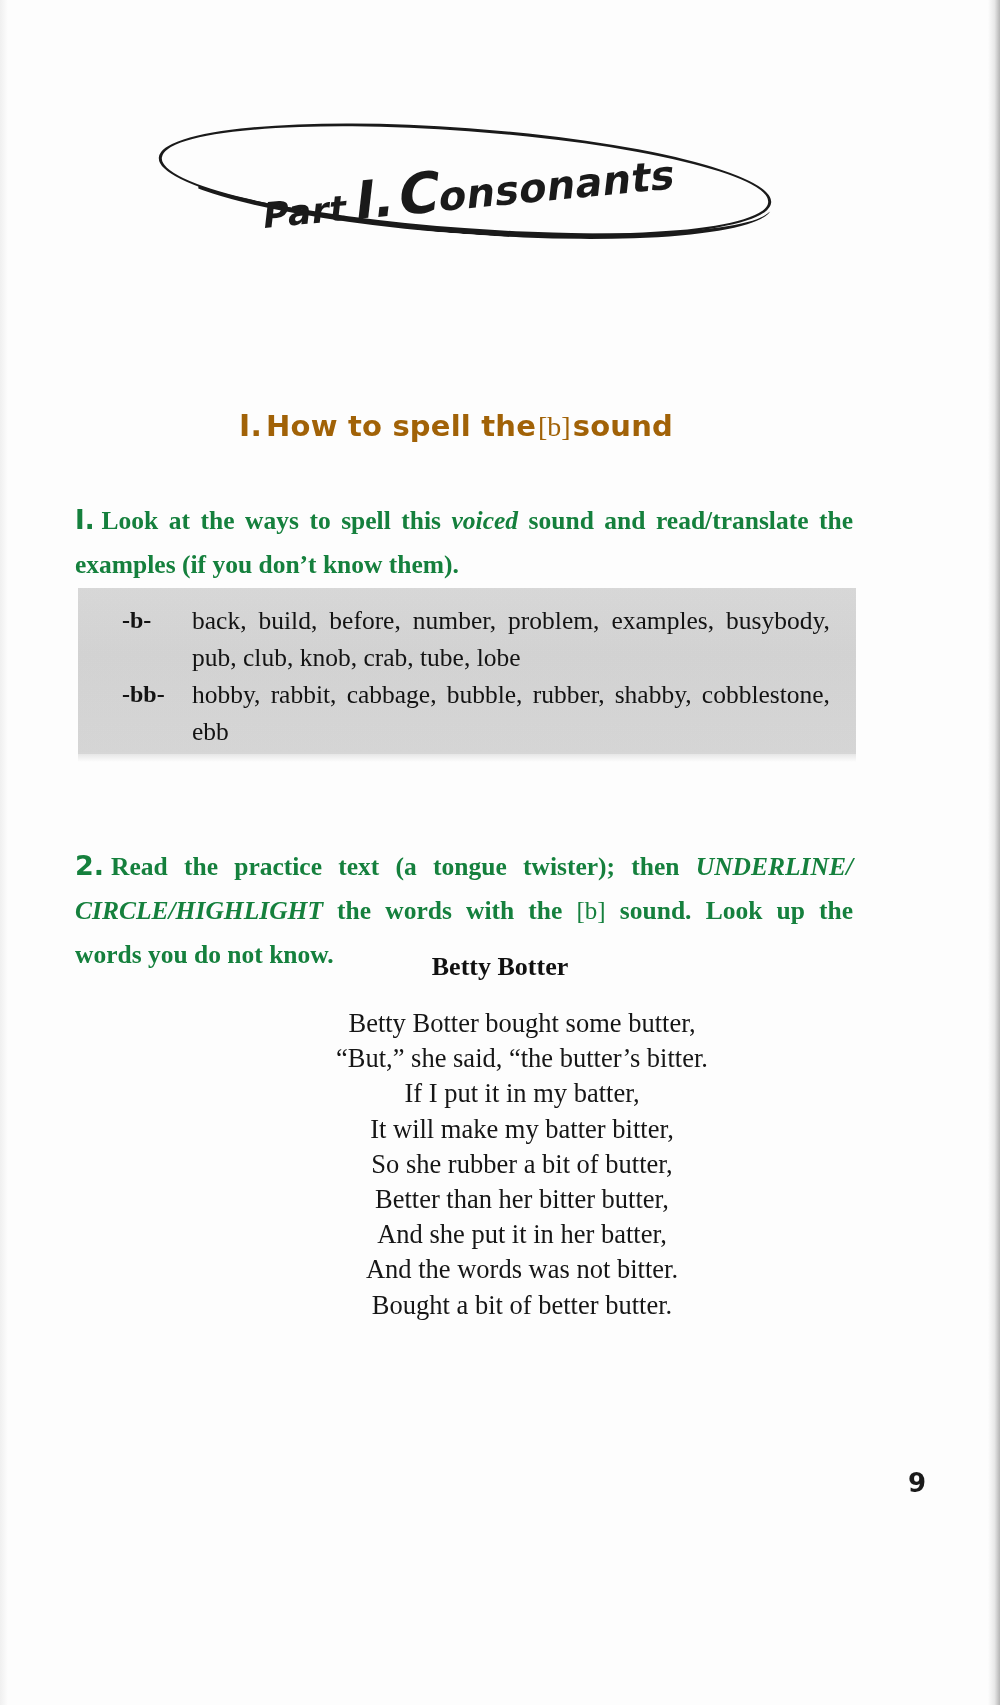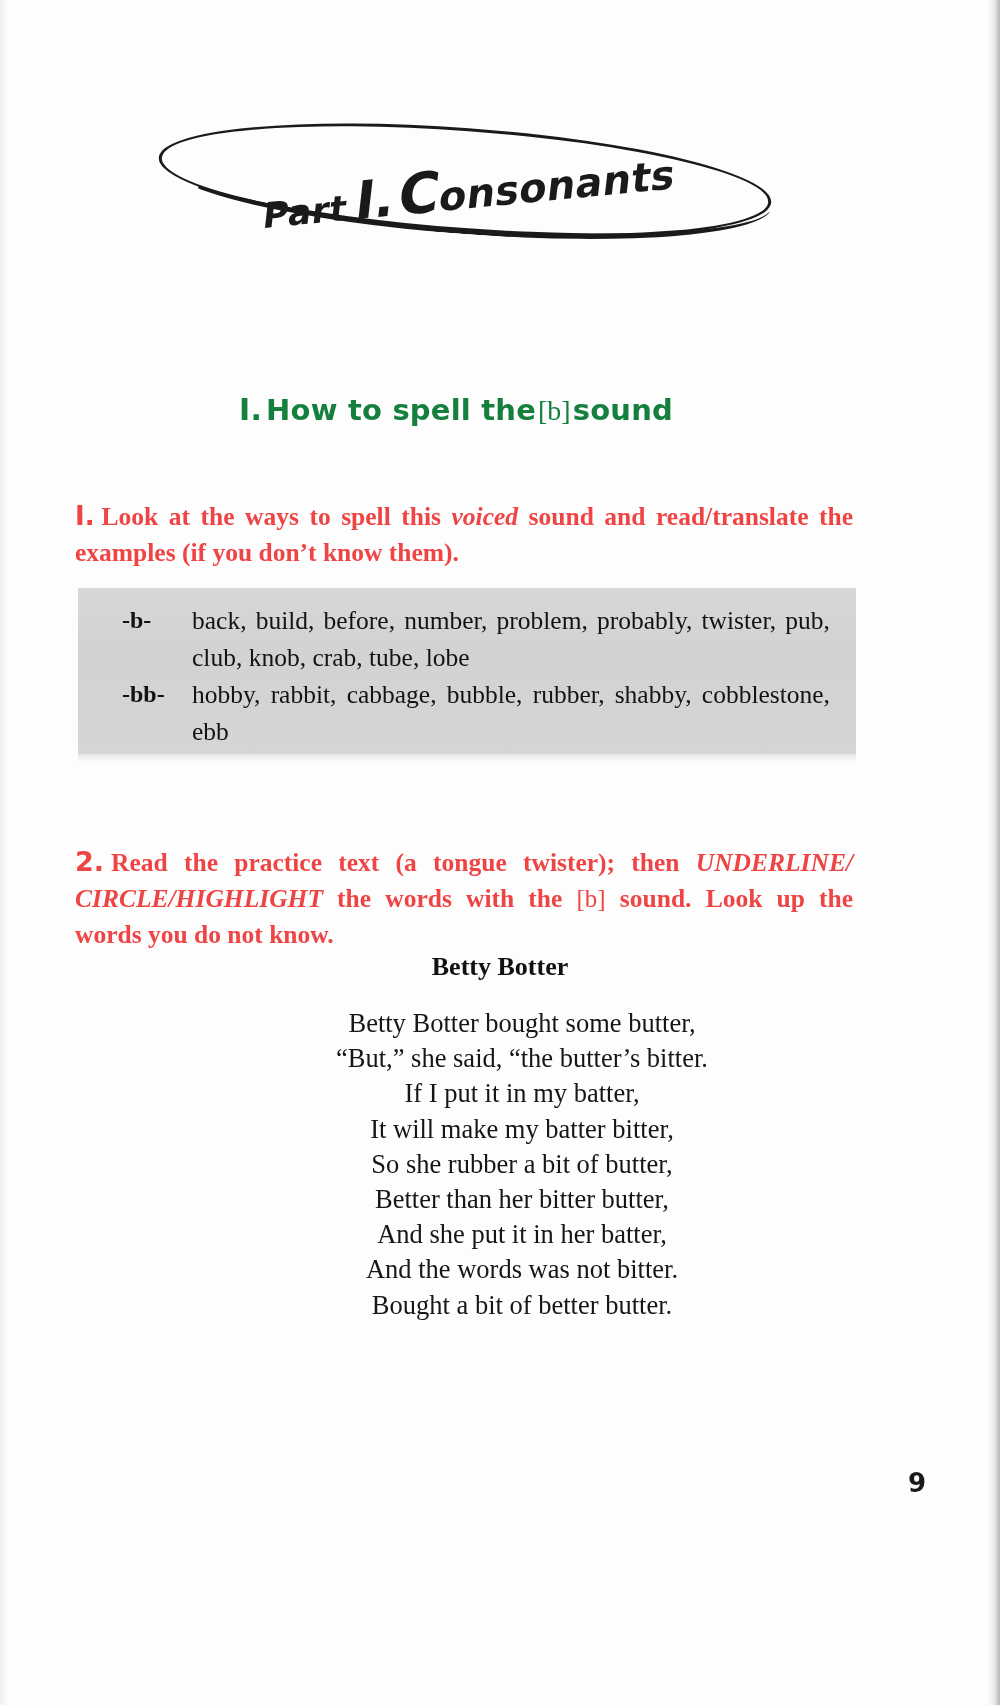--- a/index.html
+++ b/index.html
@@ -112,50 +112,50 @@
     color: #1a1a1a;
   }
   .bt-cons .cap {
     font-size: 56px;
   }
 
   
   .section-heading {
     position: absolute;
     left: 0;
-    top: 392px;
+    top: 408px;
     width: 912px;
     text-align: center;
     font-family: "DejaVu Sans", sans-serif;
     font-weight: bold;
     font-size: 29px;
     letter-spacing: 0.2px;
-    color: #15803d;
+    color: #a16207;
     white-space: nowrap;
   }
   .section-heading .num {
     font-size: 30px;
     padding-right: 4px;
   }
   .ipa {
     font-family: "Liberation Serif", serif;
     font-weight: normal;
     font-size: 28px;
     letter-spacing: 0;
     padding: 0 2px;
   }
 
   
   .exercise {
     position: absolute;
     font-family: "Liberation Serif", "DejaVu Serif", serif;
     font-weight: bold;
     font-size: 25.5px;
-    line-height: 36px;
-    color: #ef4444;
+    line-height: 44px;
+    color: #15803d;
     text-align: justify;
   }
   .ex1 {
     left: 75px;
     top: 498px;
     width: 778px;
   }
   .ex2 {
     left: 75px;
     top: 812px;
@@ -279,21 +279,21 @@
     <span class="num">I.</span><span>How to spell the</span><span class="ipa">[b]</span><span>sound</span>
   </div>
 
   <div class="exercise ex1">
     <span class="ex-num">I.</span><span>Look at the ways to spell this </span><span class="it">voiced</span><span> sound and read/translate the examples (if you don’t know them).</span>
   </div>
 
   <div class="gray-box">
     <div class="gb-row">
       <div class="gb-label">-b-</div>
-      <div class="gb-words">back, build, before, number, problem, probably, twister, pub, club, knob, crab, tube, lobe</div>
+      <div class="gb-words">back, build, before, number, problem, examples, busybody, pub, club, knob, crab, tube, lobe</div>
     </div>
     <div class="gb-row">
       <div class="gb-label">-bb-</div>
       <div class="gb-words">hobby, rabbit, cabbage, bubble, rubber, shabby, cobblestone, ebb</div>
     </div>
   </div>
 
   <div class="exercise ex2">
     <span class="ex-num">2.</span><span>Read the practice text (a tongue twister); then </span><span class="it">UNDERLINE/ CIRCLE/HIGHLIGHT</span><span> the words with the </span><span class="ipa-inline">[b]</span><span> sound. Look up the words you do not know.</span>
   </div>

